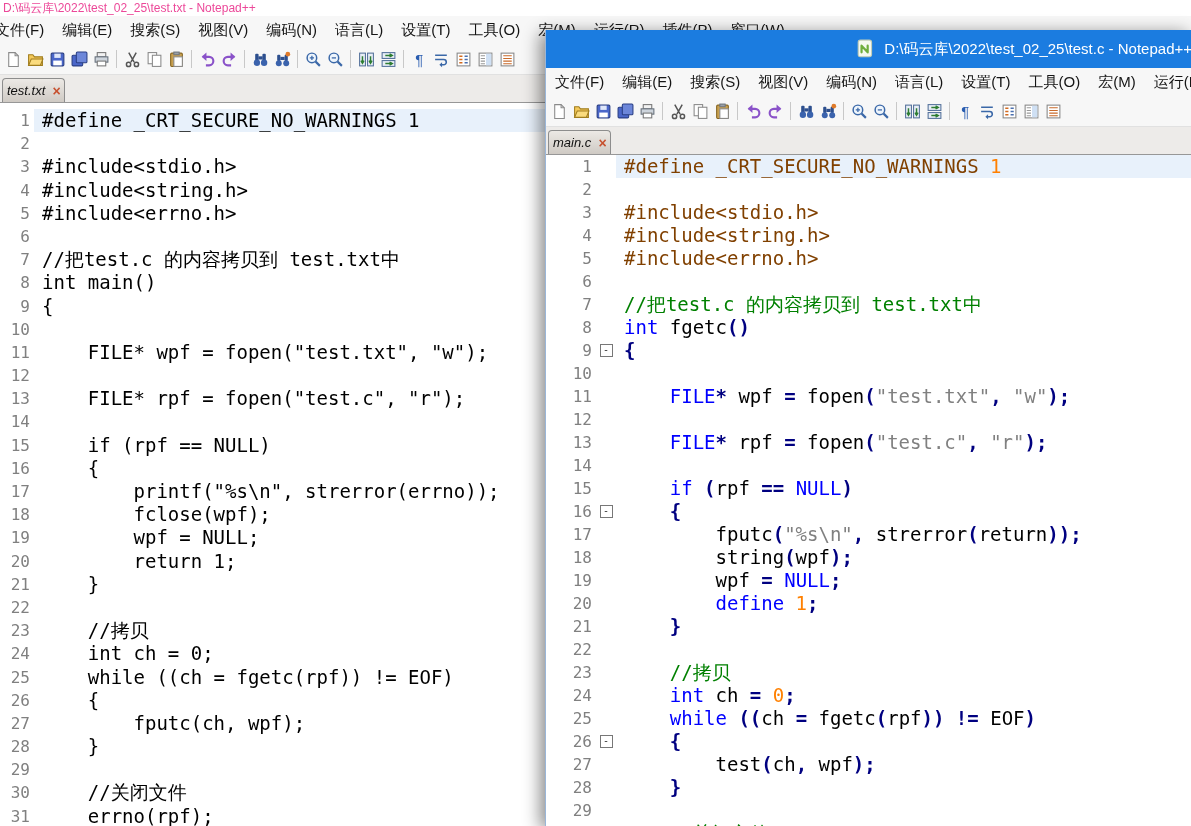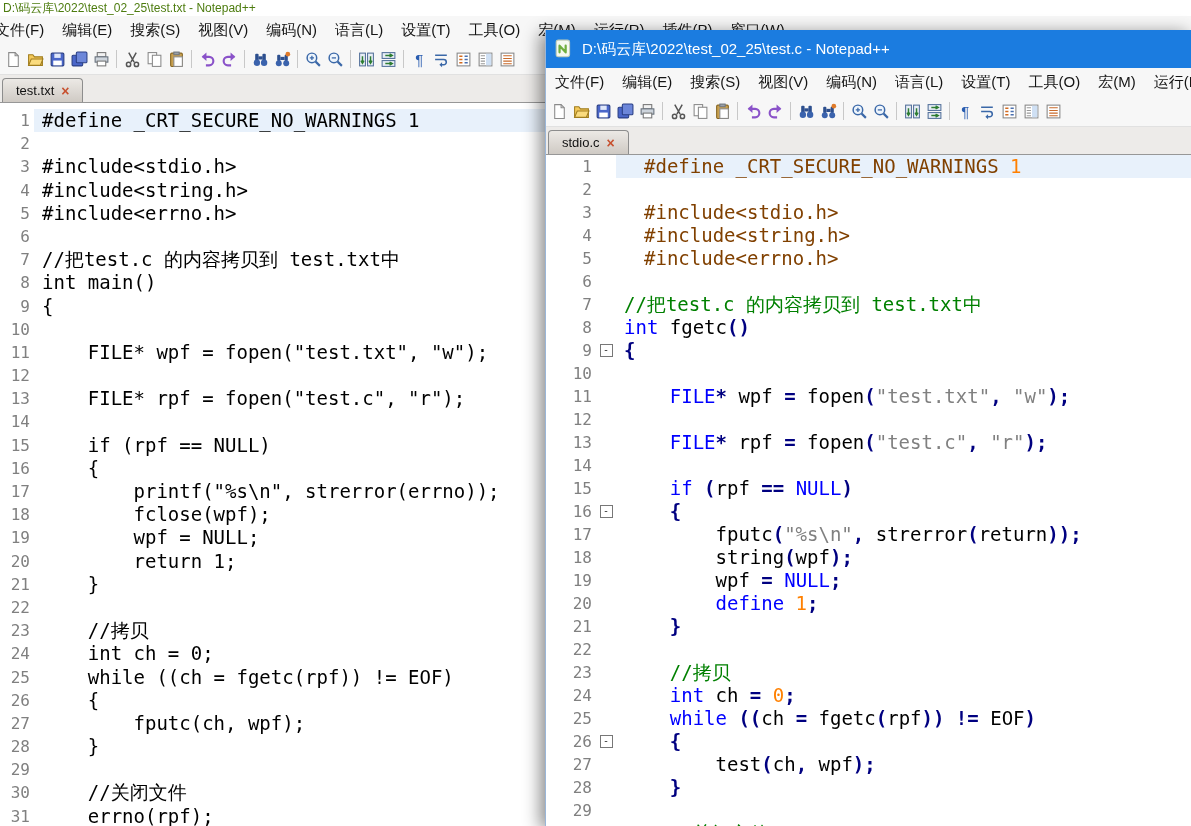--- a/index.html
+++ b/index.html
@@ -4,64 +4,64 @@
 <style>
   html,body{margin:0;padding:0;background:#fff;}
   .screen{position:relative;width:1191px;height:826px;overflow:hidden;background:#fff;
           font-family:"Liberation Sans",sans-serif;}
   .window{position:absolute;display:flex;flex-direction:column;overflow:hidden;background:#f4f4f4;}
   .window.bg{left:0;top:0;width:1191px;height:826px;}
   .window.fg{left:545px;top:30px;width:646px;height:796px;
              box-shadow:-5px 3px 16px rgba(0,0,0,.45);border-left:1px solid #9ab6d8;}
 
   
-  .bg-titlebar{flex:0 0 16px;background:#ffffff;font-size:12px;line-height:16px;color:#4d7c0f;
+  .bg-titlebar{flex:0 0 16px;background:#ffffff;font-size:12px;line-height:16px;color:#ec4899;
                padding-left:3px;white-space:nowrap;overflow:hidden;}
   .fg-titlebar{flex:0 0 38px;background:var(--active_title_bar);color:var(--title_text);
-               display:flex;align-items:center;gap:8px;padding-left:8px;font-size:15px;white-space:nowrap;overflow:hidden;}
+               display:flex;align-items:center;gap:8px;padding-left:8px;font-size:15px;white-space:nowrap;overflow:hidden;justify-content:flex-end;}
   .np-icon{width:20px;height:20px;flex:0 0 20px;display:inline-flex;}
   .np-icon svg{width:20px;height:20px;}
 
   
   .menubar{flex:0 0 28px;display:flex;align-items:center;background:#f7f7f7;font-size:15px;color:#151515;
            white-space:nowrap;overflow:hidden;}
   .bg .menubar{margin-left:-14px;}
   .menu-item{padding:0 9px;line-height:28px;}
 
   
   .toolbar{flex:0 0 30px;display:flex;align-items:center;background:#f7f7f7;border-bottom:1px solid #e1e1e1;
            padding-left:3px;gap:2px;white-space:nowrap;overflow:hidden;}
   .tb-btn{width:20px;height:20px;display:inline-flex;align-items:center;justify-content:center;flex:0 0 20px;}
   .tb-btn svg{width:17px;height:17px;}
   .tb-sep{width:1px;height:18px;background:#c8c8c8;margin:0 3px;flex:0 0 1px;}
 
   
   .tabbar{flex:0 0 27px;background:#edebe9;border-bottom:1px solid #979797;display:flex;align-items:flex-end;
           padding-left:2px;}
-  .tab{height:23px;display:flex;align-items:center;gap:7px;padding:0 13px;font-size:13px;color:#111;
+  .tab{height:23px;display:flex;align-items:center;gap:7px;padding:0 4px;font-size:13px;color:#111;
        background:linear-gradient(#ece9e5,#cfcac4);border:1px solid #8d8d8d;border-bottom:none;
-       border-radius:4px 4px 0 0;}
+       border-radius:4px 4px 0 0;font-style:italic;}
   .tab-close{color:var(--tab_close);font-weight:bold;font-size:14px;line-height:1;}
 
   
   .editor{flex:1 1 auto;min-height:0;background:#fff;overflow:hidden;
           font-family:"DejaVu Sans Mono",monospace;}
   .bg .editor{padding-top:6px;}
   .line{display:flex;white-space:pre;}
   .bg .line{height:23.2px;line-height:23.2px;}
   .fg .line{height:23px;line-height:23px;}
   .ln{flex:0 0 30px;text-align:right;padding-right:4px;color:var(--line_number);font-size:16px;}
   .fg .ln{flex-basis:46px;}
   .fold{flex:0 0 20px;display:flex;align-items:center;justify-content:center;}
   .fold-box{width:11px;height:11px;border:1px solid #777;background:#fff;font-size:10px;line-height:9px;
             text-align:center;color:#333;font-family:"DejaVu Sans Mono",monospace;}
   .src{flex:1 1 auto;padding-left:8px;font-size:19px;color:var(--default_text);}
   .src.cur{background:var(--current_line_bg);}
   .tk-t{color:var(--default_text);}
-  .tk-p{color:var(--preprocessor);margin-left:20px;}
+  .tk-p{color:var(--preprocessor);}
   .tk-c{color:var(--comment);}
   .tk-k{color:var(--keyword);font-weight:normal;}
   .tk-s{color:var(--string);}
   .tk-n{color:var(--number);}
   .tk-o{color:var(--operator);font-weight:bold;}
 </style>
 </head>
 <body>
 
 <div class="screen">
@@ -446,21 +446,21 @@
         </span>
         <span class="tb-btn">
           <svg viewBox="0 0 16 16">
             <rect x="2" y="2" width="12" height="12" fill="#fff" stroke="#888"></rect>
             <path d="M4 4.5h8M4 7h8M4 9.5h8M4 12h8" stroke="#c96a2a"></path>
           </svg>
         </span>
       </div>
     <div class="tabbar">
       <div class="tab">
-        <span class="tab-label">stdio.c</span>
+        <span class="tab-label">main.c</span>
         <span class="tab-close">×</span>
       </div>
     </div>
     <div class="editor" id="fg-editor">
         <div class="line"><span class="ln">1</span><span class="fold"></span><span class="src cur"><span class="tk-p">#define _CRT_SECURE_NO_WARNINGS </span><span class="tk-n">1</span></span></div>
         <div class="line"><span class="ln">2</span><span class="fold"></span><span class="src"></span></div>
         <div class="line"><span class="ln">3</span><span class="fold"></span><span class="src"><span class="tk-p">#include&lt;stdio.h&gt;</span></span></div>
         <div class="line"><span class="ln">4</span><span class="fold"></span><span class="src"><span class="tk-p">#include&lt;string.h&gt;</span></span></div>
         <div class="line"><span class="ln">5</span><span class="fold"></span><span class="src"><span class="tk-p">#include&lt;errno.h&gt;</span></span></div>
         <div class="line"><span class="ln">6</span><span class="fold"></span><span class="src"></span></div>

